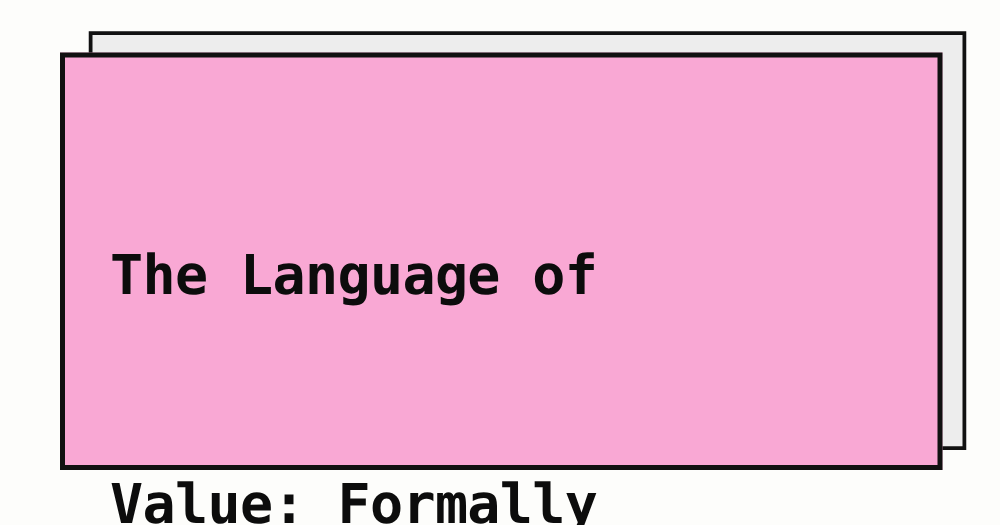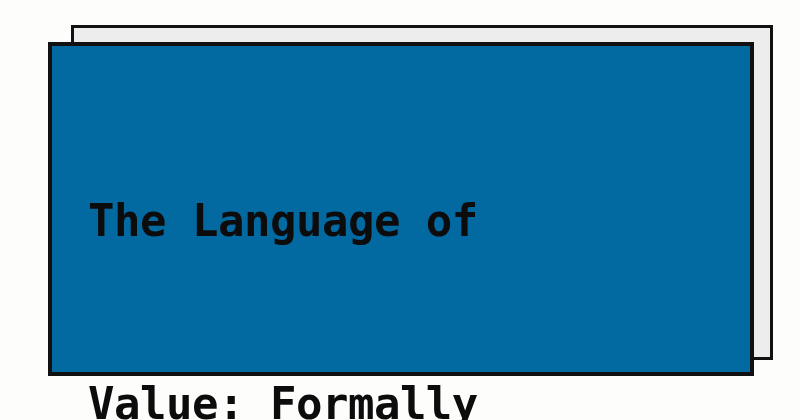--- a/index.html
+++ b/index.html
@@ -32,21 +32,21 @@
     box-sizing: border-box;
   }
 
   
   #front-card {
     position: absolute;
     left: 48px;
     top: 42px;
     width: 706px;   
     height: 334px;  
-    background: #0369a1;
+    background: #f9a8d4;
     border: 4px solid #111111;
     box-sizing: border-box;
   }
 
   #card-inner {
     position: absolute;
     left: 0;
     top: 0;
     right: 0;
     bottom: 0;

